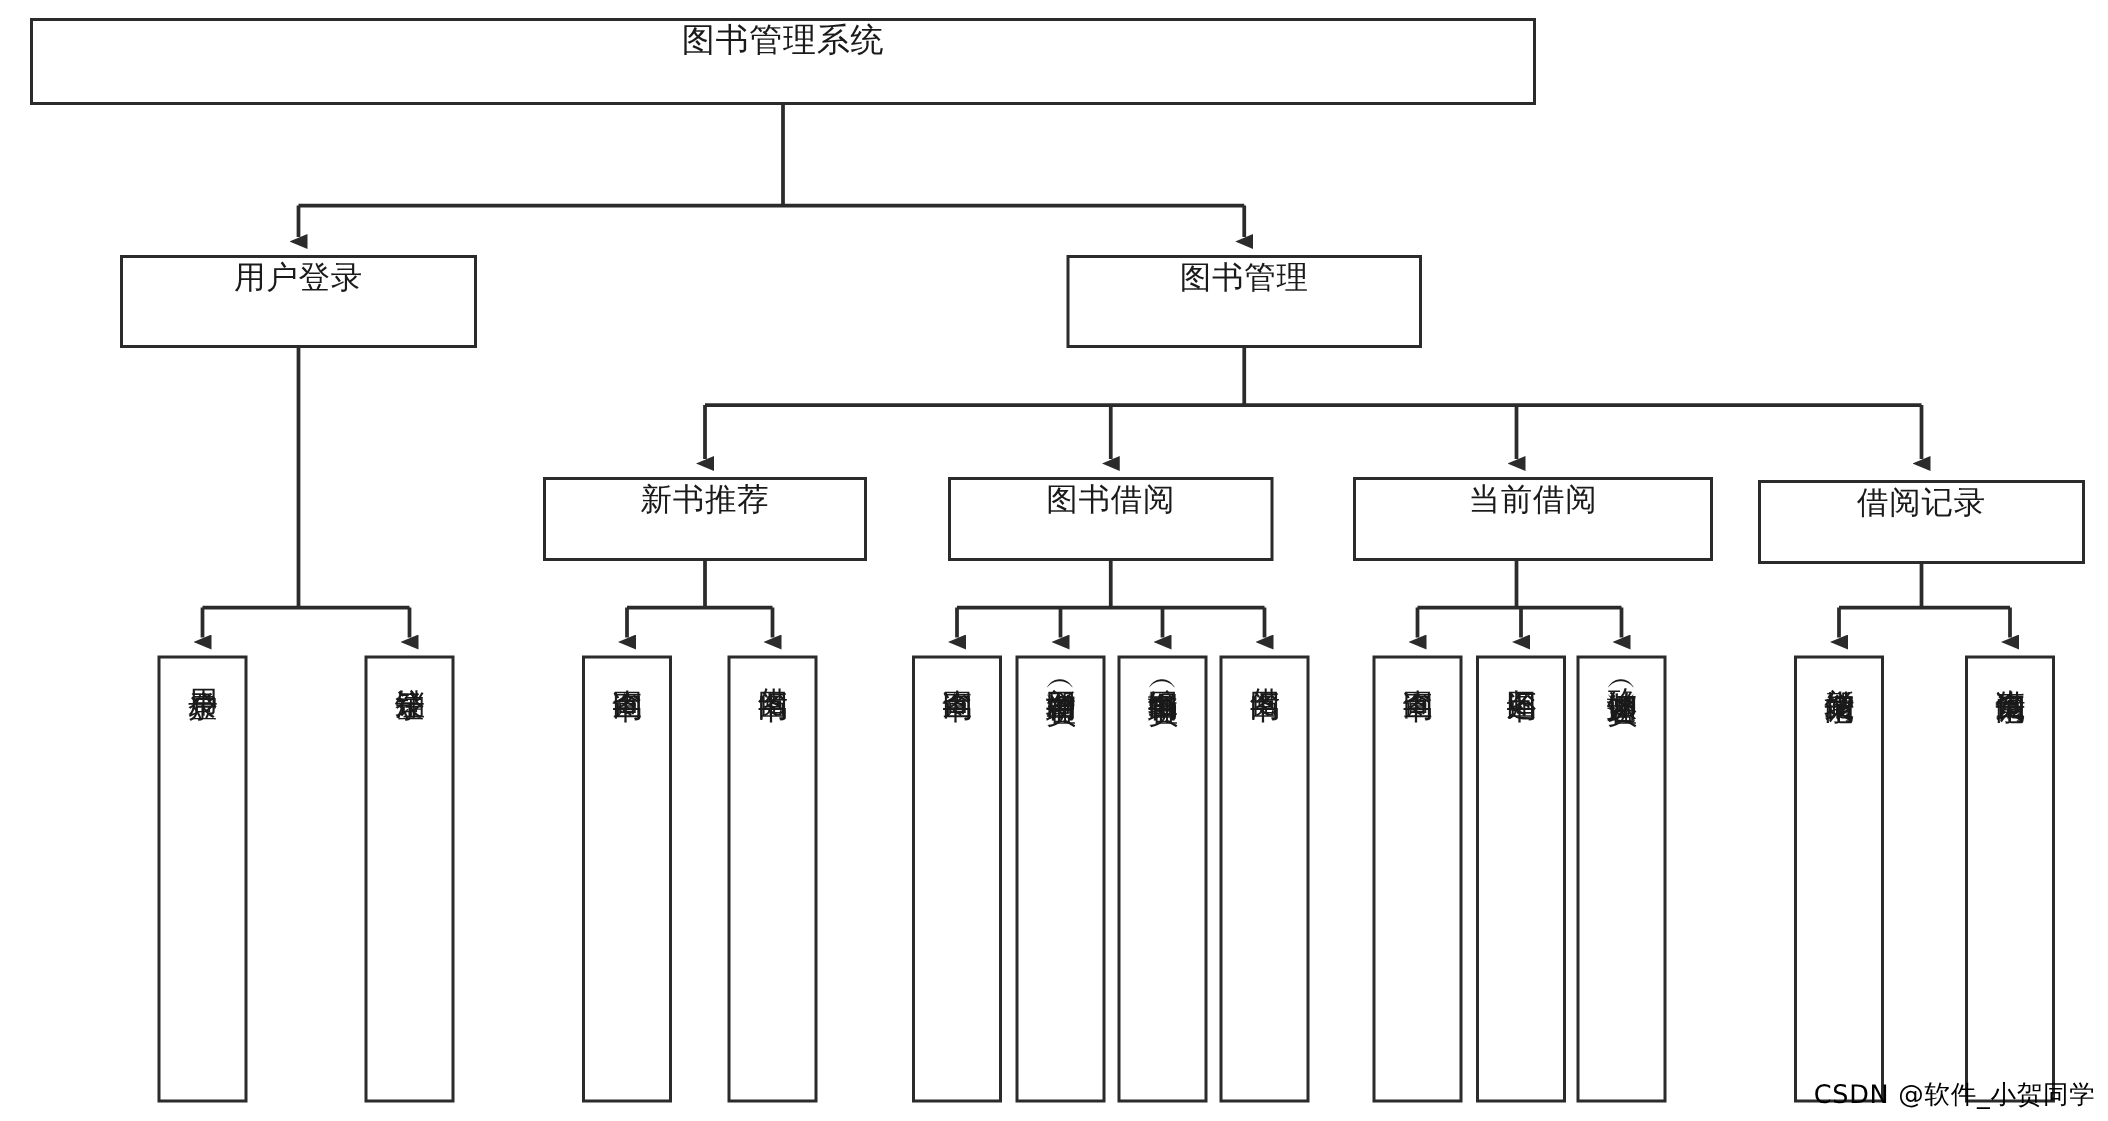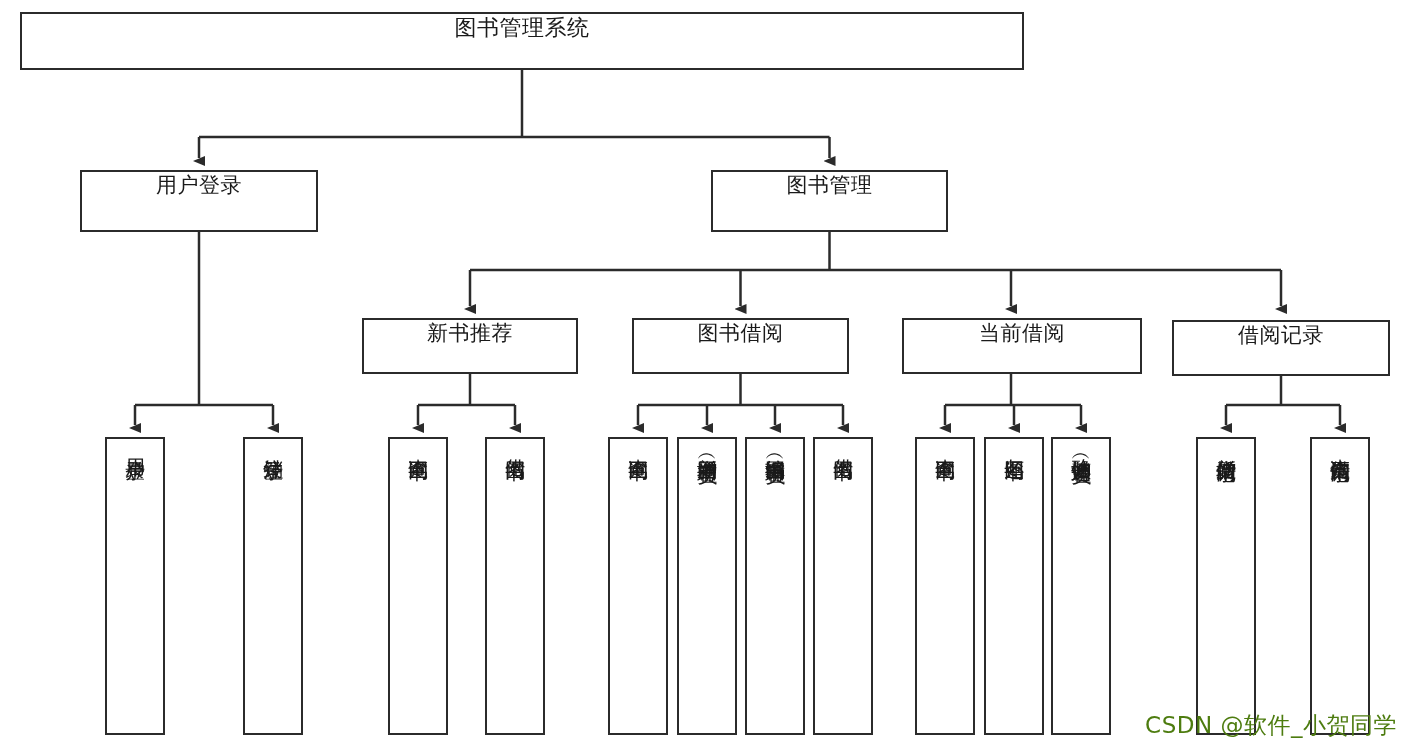--- a/index.html
+++ b/index.html
@@ -52,22 +52,22 @@
   .node.vertical {
     align-items: flex-start;
     justify-content: center;
     padding-top: 4px;
   }
   .node.lvl-root .label { font-size: 22px; }
   .watermark {
     position: absolute;
     right: 8px;
     bottom: 6px;
-    font-size: 23px;
-    color: #4d7c0f;
+    font-size: 17px;
+    color: #000000;
     letter-spacing: 0.5px;
     white-space: nowrap;
     pointer-events: none;
   }
 </style>
 </head>
 <body>
 
 <div id="canvas">
   <svg id="edges" xmlns="http://www.w3.org/2000/svg">

